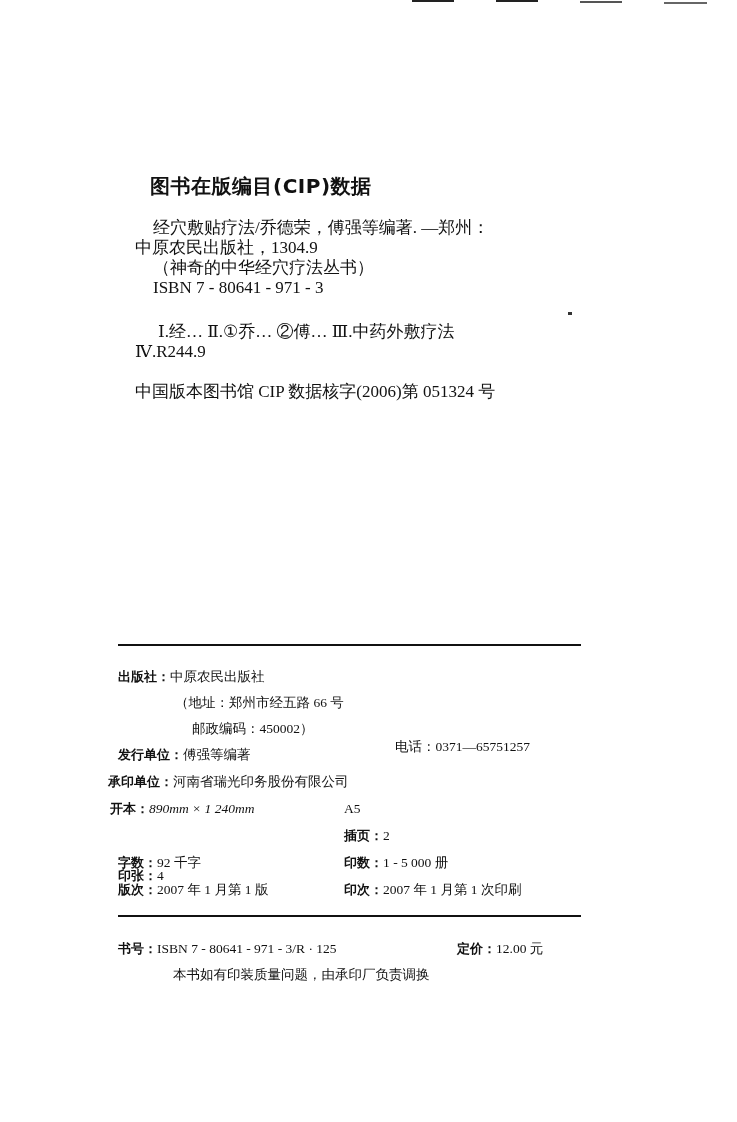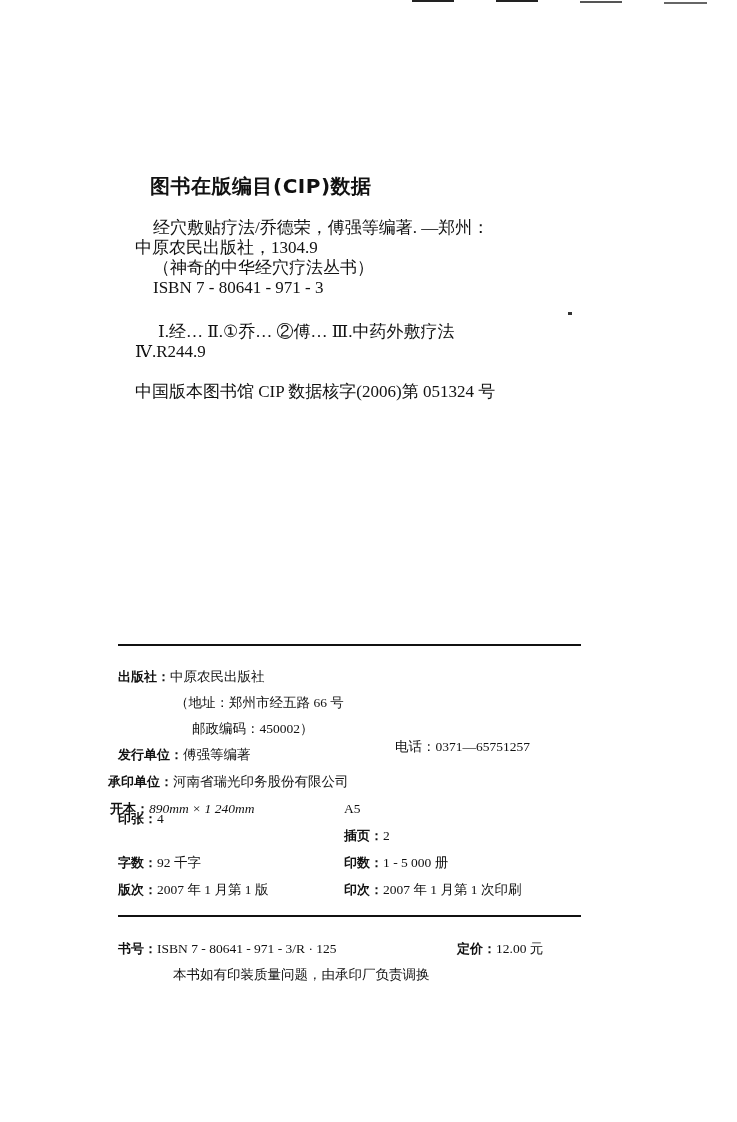--- a/index.html
+++ b/index.html
@@ -47,21 +47,21 @@
   <span class="lbl">发行单位：</span><span>傅强等编著</span>
 </div>
 <div class="abs info" style="left:108px;top:773px;">
   <span class="lbl">承印单位：</span><span>河南省瑞光印务股份有限公司</span>
 </div>
 <div class="abs info" style="left:110px;top:800px;">
   <span class="lbl">开本：</span><span style="font-style:italic;">890mm × 1 240mm</span>
 </div>
 <div class="abs info" style="left:344px;top:800px;">A5</div>
 
-<div class="abs info" style="left:118px;top:810px;">
+<div class="abs info" style="left:118px;top:867px;">
   <span class="lbl">印张：</span><span>4</span>
 </div>
 <div class="abs info" style="left:344px;top:827px;">
   <span class="lbl">插页：</span><span>2</span>
 </div>
 
 <div class="abs info" style="left:118px;top:854px;">
   <span class="lbl">字数：</span><span>92 千字</span>
 </div>
 <div class="abs info" style="left:344px;top:854px;">

